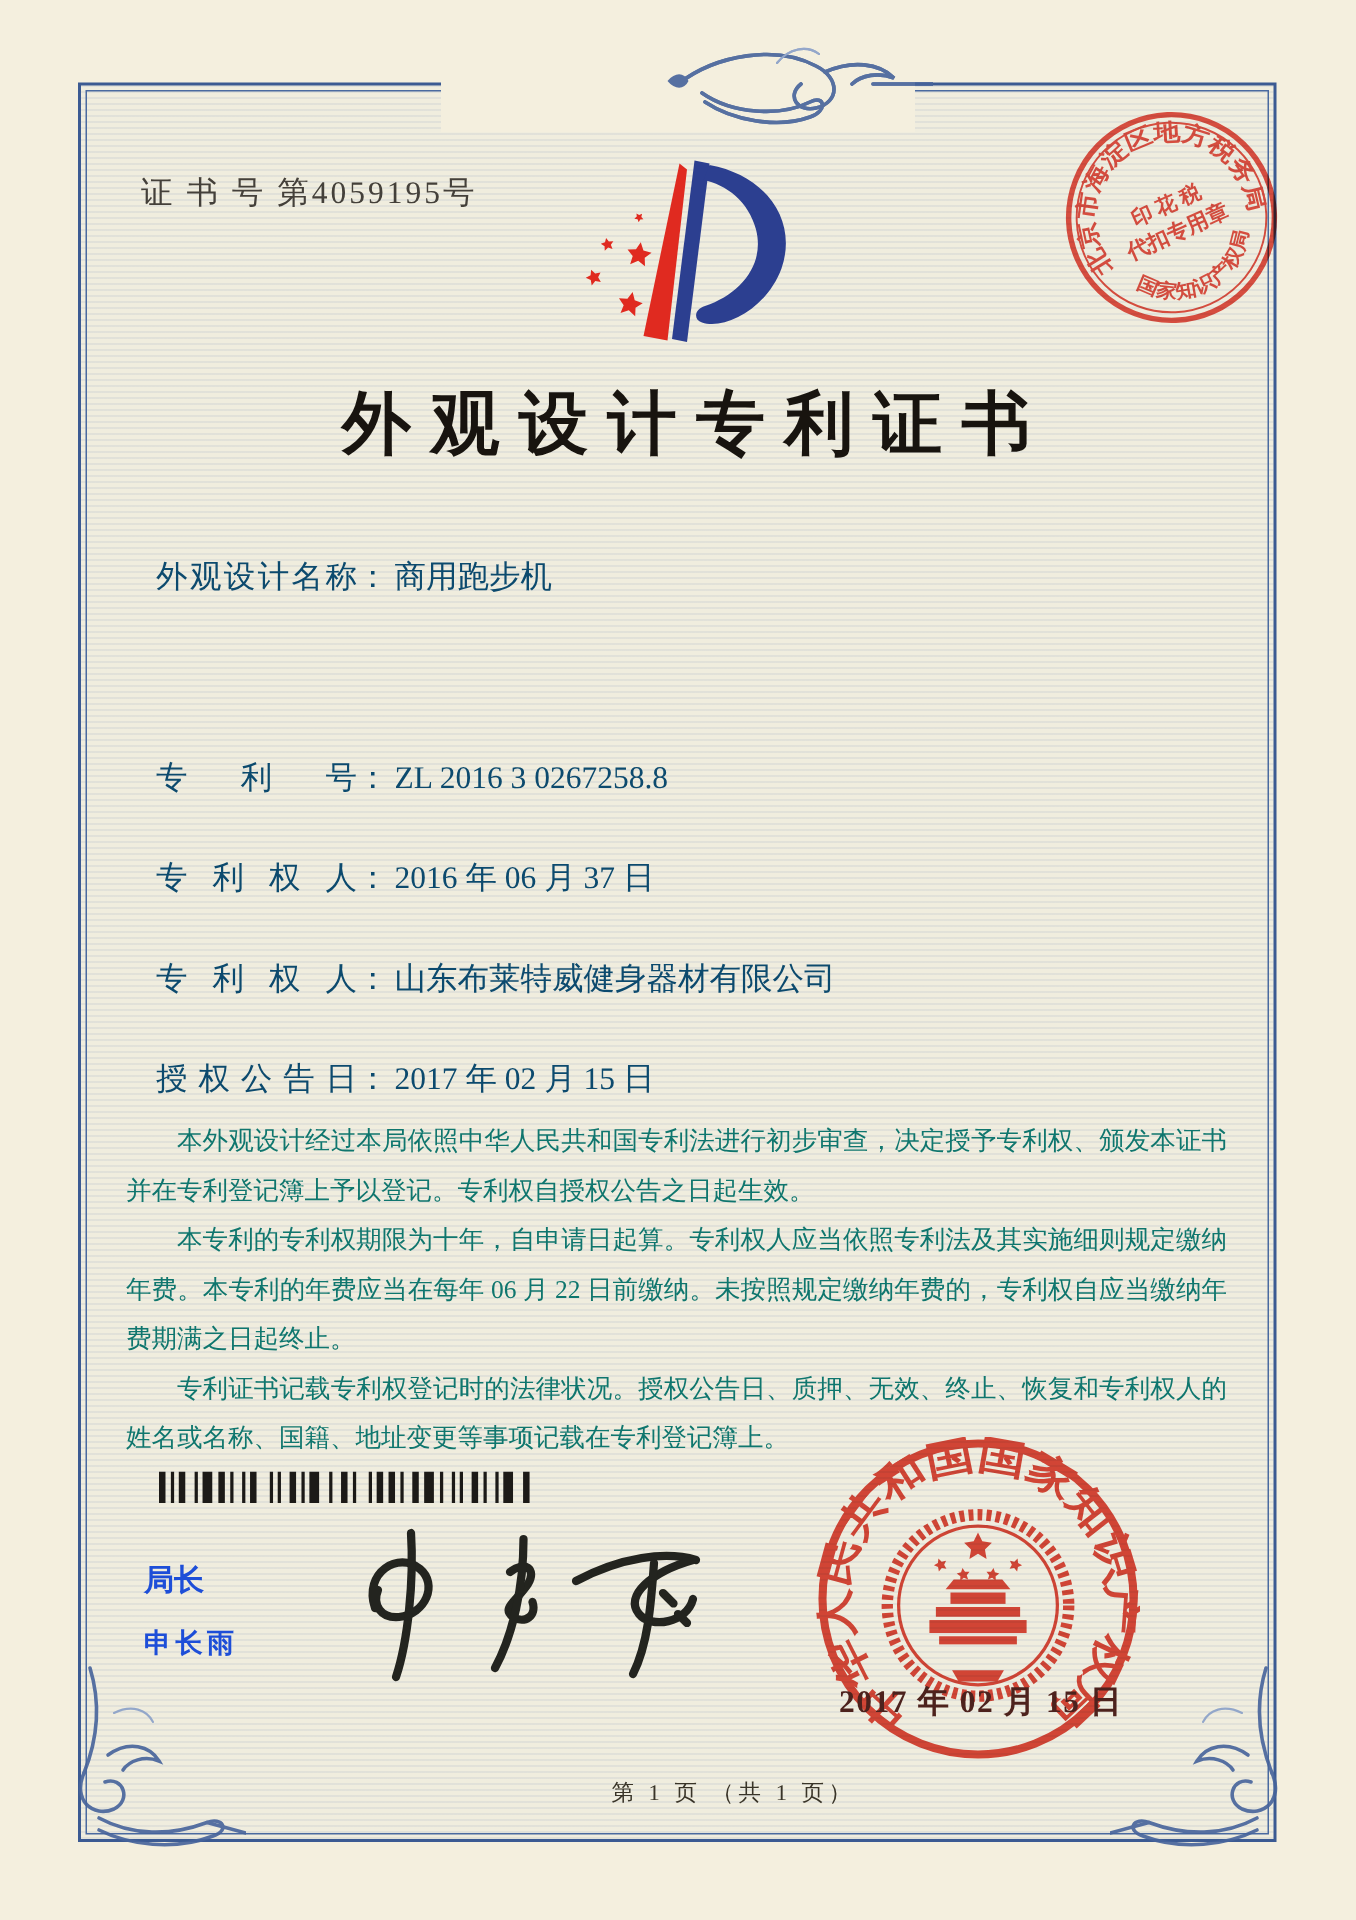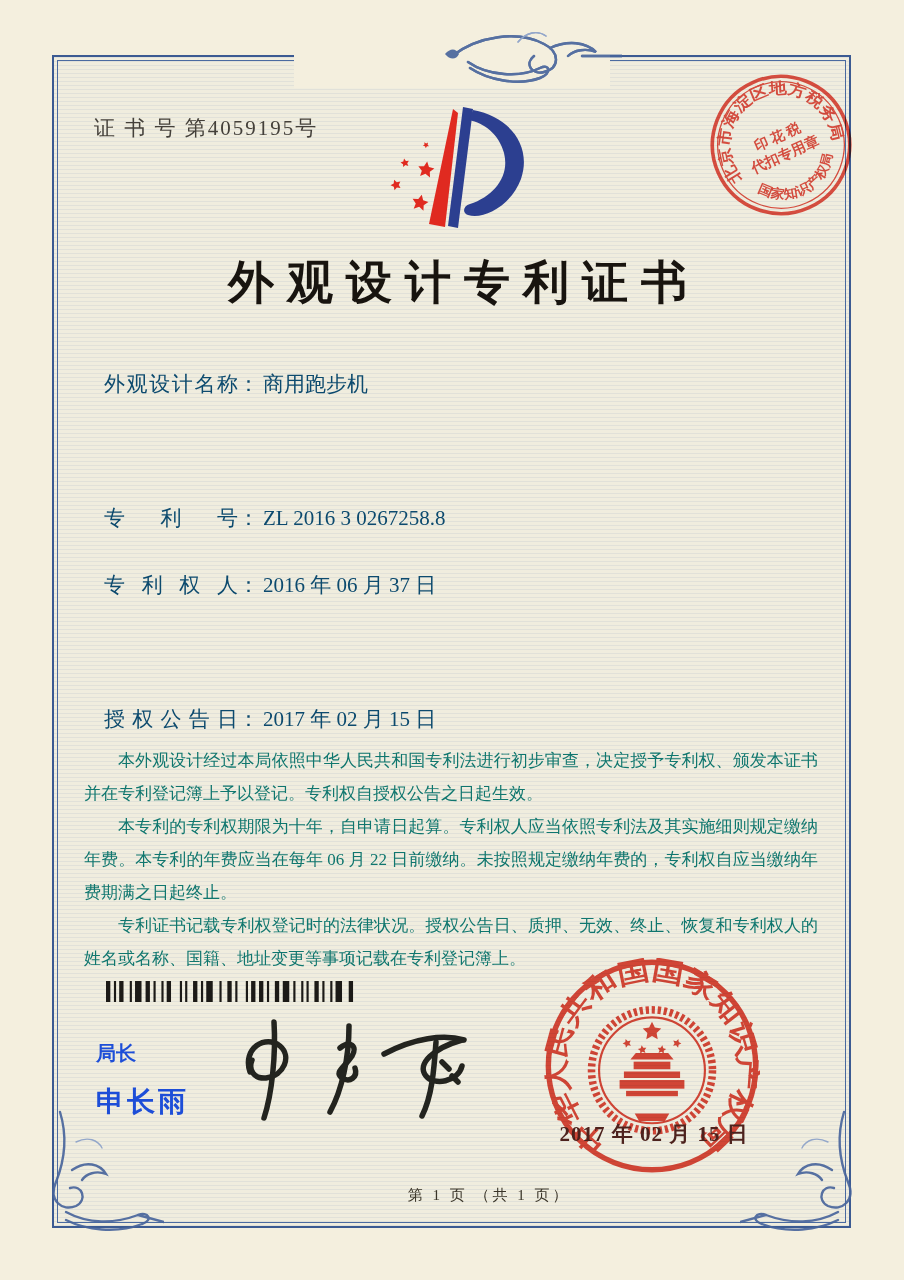--- a/index.html
+++ b/index.html
@@ -30,21 +30,21 @@
   .fvalue{margin-left:4px;}
   
   .paras{position:absolute;left:84px;top:744px;width:734px;font-size:17px;line-height:33px;
          color:#0f766e;text-align:justify;}
   .paras p{margin:0;text-indent:2em;}
   
   .barcode{position:absolute;left:106px;top:981px;width:248px;height:21px;}
   .signoff{position:absolute;left:96px;top:1040px;font-family:"Liberation Sans","DejaVu Sans",sans-serif;
            font-weight:700;color:#1d4ed8;}
   .signoff .t1{font-size:20px;margin:0 0 16px 0;}
-  .signoff .t2{font-size:28px;margin:0;letter-spacing:3px;}
+  .signoff .t2{font-size:18px;margin:0;letter-spacing:3px;}
   .signature{position:absolute;left:222px;top:1014px;width:256px;height:112px;}
   .seal{position:absolute;left:544px;top:958px;width:216px;height:216px;opacity:.92;mix-blend-mode:multiply;}
   .seal-date{position:absolute;left:548px;top:1120px;width:212px;text-align:center;
              font-size:21px;font-weight:700;letter-spacing:1px;color:#4d221d;}
   .footer{position:absolute;left:0;top:1186px;width:100%;text-align:center;
           font-size:15px;letter-spacing:3px;color:#393428;margin-left:37px;}
 </style>
 </head>
 <body>
 
@@ -130,20 +130,23 @@
   <h1 class="title">外观设计专利证书</h1>
 
   <div class="field-row" style="top:370px">
     <span class="flabel">外观设计名称</span><span>：</span><span class="fvalue">商用跑步机</span>
   </div>
   <div class="field-row" style="top:504px">
     <span class="flabel">专利号</span><span>：</span><span class="fvalue">ZL 2016 3 0267258.8</span>
   </div>
   <div class="field-row" style="top:571px">
     <span class="flabel">专利权人</span><span>：</span><span class="fvalue">2016 年 06 月 37 日</span>
+  </div>
+  <div class="field-row" style="top:638px">
+    <span class="flabel">专利权人</span><span>：</span><span class="fvalue">山东布莱特威健身器材有限公司</span>
   </div>
   <div class="field-row" style="top:705px">
     <span class="flabel">授权公告日</span><span>：</span><span class="fvalue">2017 年 02 月 15 日</span>
   </div>
 
   <div class="paras">
     <p>本外观设计经过本局依照中华人民共和国专利法进行初步审查，决定授予专利权、颁发本证书并在专利登记簿上予以登记。专利权自授权公告之日起生效。</p>
     <p>本专利的专利权期限为十年，自申请日起算。专利权人应当依照专利法及其实施细则规定缴纳年费。本专利的年费应当在每年 06 月 22 日前缴纳。未按照规定缴纳年费的，专利权自应当缴纳年费期满之日起终止。</p>
     <p>专利证书记载专利权登记时的法律状况。授权公告日、质押、无效、终止、恢复和专利权人的姓名或名称、国籍、地址变更等事项记载在专利登记簿上。</p>
   </div>

